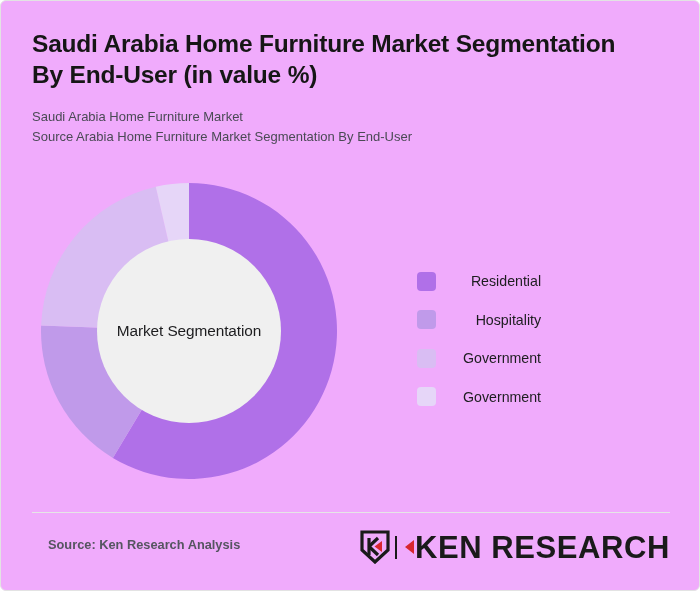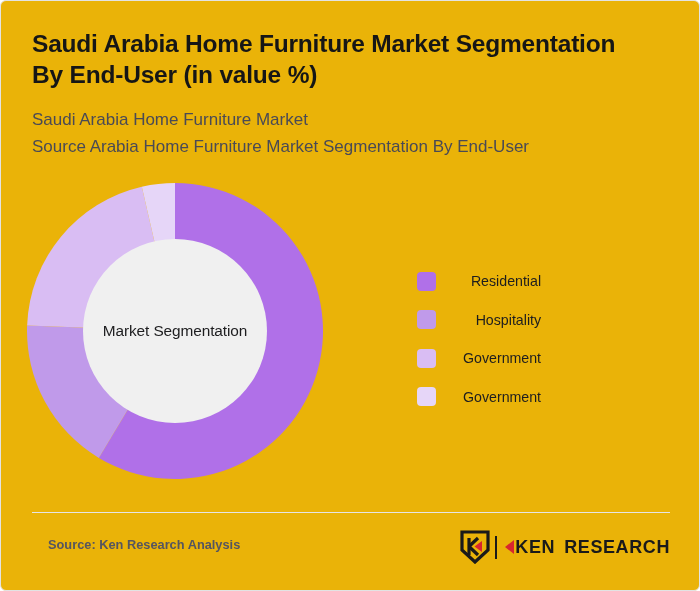--- a/index.html
+++ b/index.html
@@ -9,21 +9,21 @@
   }
   body {
     font-family: "Liberation Sans", sans-serif;
     -webkit-font-smoothing: antialiased;
   }
   .card {
     position: relative;
     width: 700px;
     height: 591px;
     box-sizing: border-box;
-    background: #eab308;
+    background: #f0abfc;
     border: 1px solid #e3e3e3;
     border-radius: 6px;
     overflow: hidden;
   }
   .header {
     position: absolute;
     left: 31px;
     top: 28px;
     width: 620px;
   }
@@ -32,34 +32,34 @@
     font-weight: bold;
     line-height: 1.26;
     color: #161616;
     letter-spacing: -0.2px;
     margin: 0;
   }
   .sub-lines {
     margin-top: 16px;
   }
   .chart-sub {
-    font-size: 17px;
+    font-size: 13px;
     color: #4a4a55;
     line-height: 1.58;
   }
   .plot-area {
     position: absolute;
     left: 0;
     top: 168px;
     width: 700px;
     height: 330px;
   }
   .donut-wrap {
     position: absolute;
-    left: 26px;
+    left: 40px;
     top: 14px;
     width: 296px;
     height: 296px;
   }
   .donut-svg {
     display: block;
     width: 296px;
     height: 296px;
   }
   .center-label {
@@ -140,21 +140,21 @@
     height: 23px;
     background: #1a1a1a;
     margin: 0 7px 0 5px;
   }
   .brand-text {
     display: flex;
     align-items: center;
   }
   .brand-word {
     font-family: "Liberation Sans", sans-serif;
-    font-size: 18px;
+    font-size: 31px;
     font-weight: bold;
     color: #1a1a1a;
     letter-spacing: 0.6px;
     line-height: 1;
   }
   .brand-word.second { margin-left: 9px; }
 </style>
 </head>
 <body>
 

